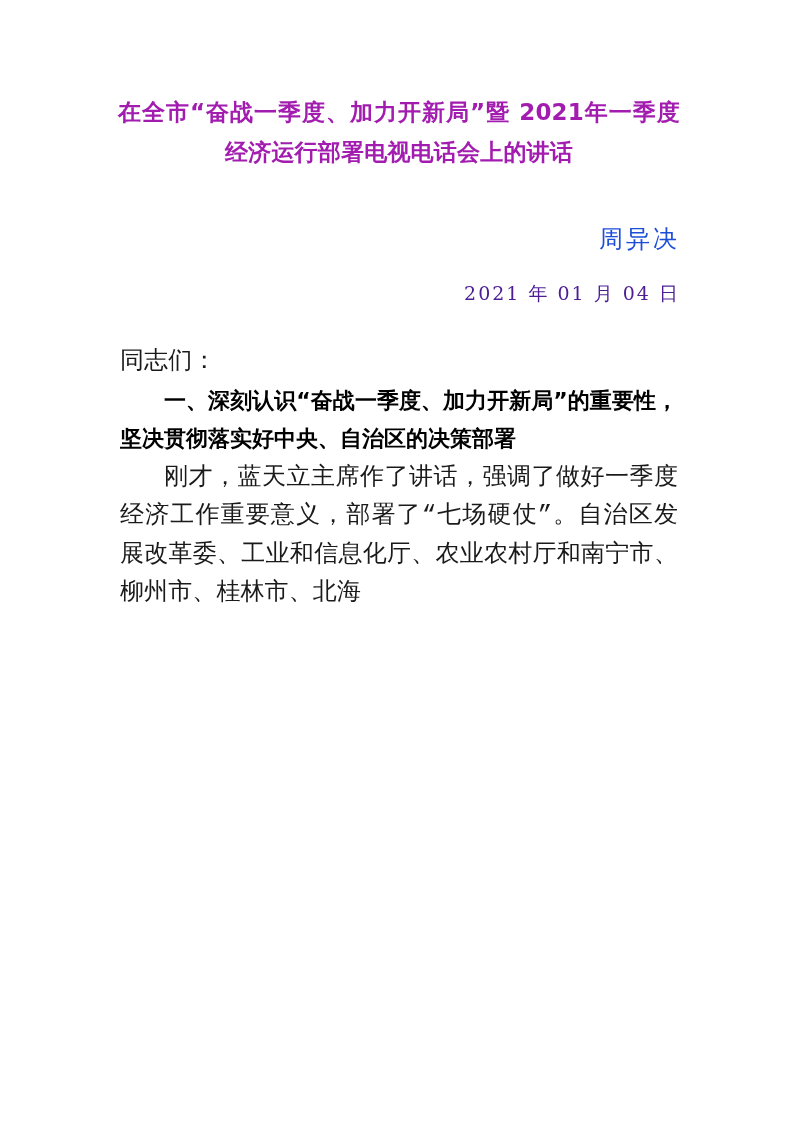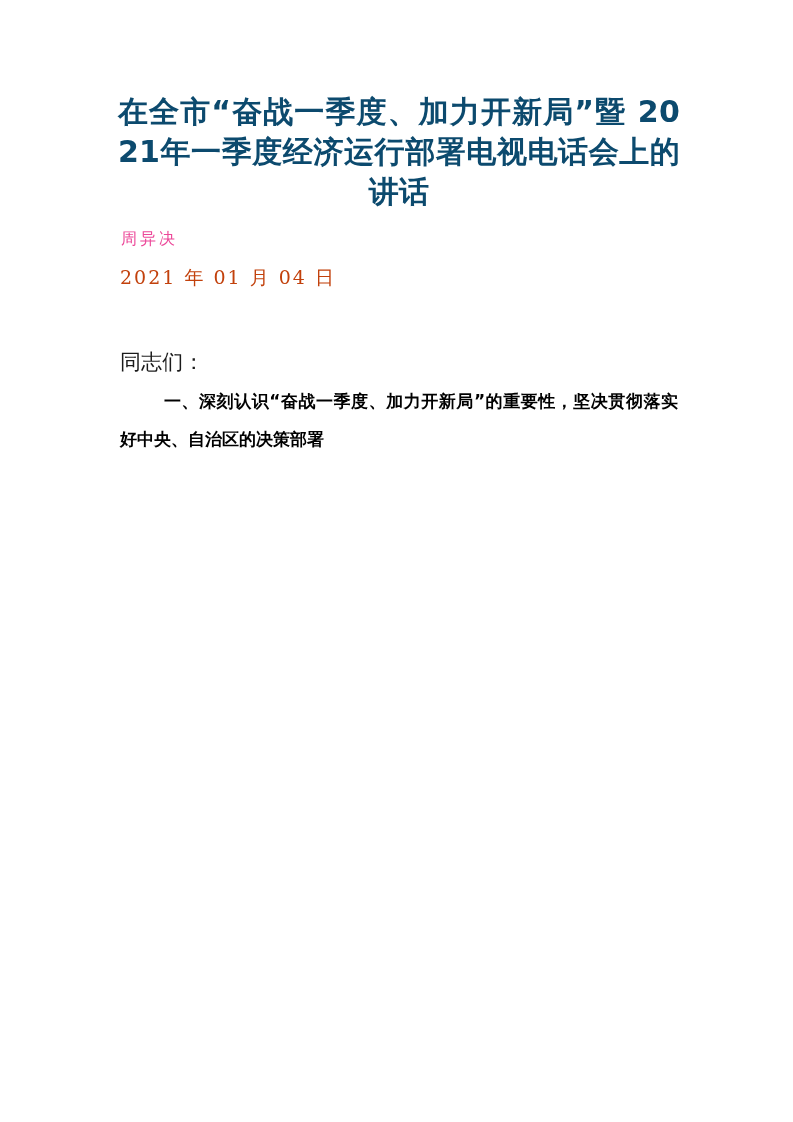--- a/index.html
+++ b/index.html
@@ -29,88 +29,88 @@
   .title-block {
     position: absolute;
     left: 118px;
     top: 92px;
     width: 562px;
   }
   .doc-title {
     margin: 0;
     font-family: "DejaVu Sans", "Liberation Sans", sans-serif;
     font-weight: 700;
-    font-size: 30px;
+    font-size: 23px;
     line-height: 40px;
     text-align: justify;
     text-align-last: center;
     letter-spacing: 0.2px;
-    color: #0c4a6e;
+    color: #a21caf;
     word-break: break-all;
   }
 
   .author {
     position: absolute;
     left: 0;
     top: 133px;
     width: 562px;
-    text-align: left;
+    text-align: right;
     font-family: "DejaVu Serif", "Liberation Serif", serif;
-    font-size: 16px;
+    font-size: 24px;
     line-height: 28px;
     letter-spacing: 3px;
     text-indent: 3px;
-    color: #ec4899;
+    color: #1d4ed8;
   }
 
   .doc-date {
     position: absolute;
     left: 0;
-    top: 172px;
+    top: 188px;
     width: 562px;
-    text-align: left;
+    text-align: right;
     font-family: "DejaVu Serif", "Liberation Serif", serif;
     font-size: 19px;
     line-height: 26px;
     letter-spacing: 2px;
     text-indent: 2px;
-    color: #c2410c;
+    color: #4c1d95;
   }
 
   
   .body-block {
     position: absolute;
     left: 120px;
     top: 343px;
     width: 558px;
   }
 
   .para {
     margin: 0;
-    font-family: Liberation Serif, serif;
-    font-size: 21px;
+    font-family: Liberation Mono, monospace;
+    font-size: 24px;
     line-height: 38.5px;
     text-align: justify;
     text-align-last: left;
     color: #1a1a1a;
     word-break: break-all;
     letter-spacing: 0.1px;
   }
   .para.indent {
     text-indent: 44px;
   }
   .para.salutation {
     text-indent: 0;
   }
 
   .heading {
     margin: 0;
     font-family: "DejaVu Sans", "Liberation Sans", sans-serif;
     font-weight: 700;
-    font-size: 17px;
+    font-size: 22px;
     line-height: 38.5px;
     text-align: justify;
     text-align-last: left;
     text-indent: 44px;
     color: #000000;
     word-break: break-all;
   }
 </style>
 </head>
 <body>
@@ -132,16 +132,17 @@
   </div>
 
   <div class="body-block">
 
     <p class="para salutation">同志们：</p>
 
 
     <p class="heading">一、深刻认识“奋战一季度、加力开新局”的重要性，坚决贯彻落实好中央、自治区的决策部署</p>
 
 
+    <p class="para indent">刚才，蓝天立主席作了讲话，强调了做好一季度经济工作重要意义，部署了“七场硬仗”。自治区发展改革委、工业和信息化厅、农业农村厅和南宁市、柳州市、桂林市、北海</p>
 
   </div>
 
 </div>
 
 </body></html>

